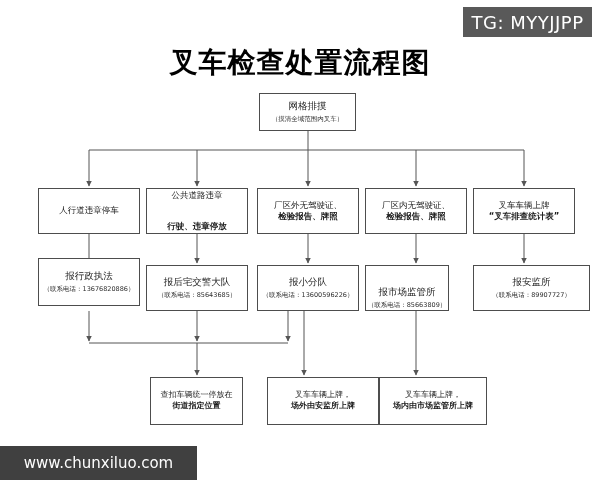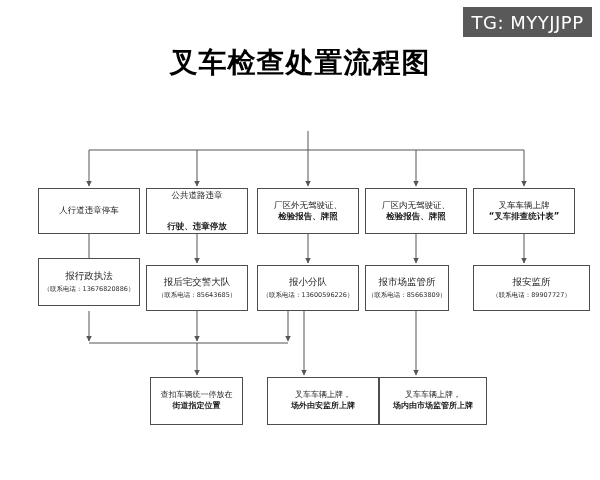--- a/index.html
+++ b/index.html
@@ -58,20 +58,24 @@
       <path d="M288 311 V341" marker-end="url(#arrow)"></path>
       <path d="M89 343 H288"></path>
 
       <path d="M197 343 V375" marker-end="url(#arrow)"></path>
 
       <path d="M304 311 V375" marker-end="url(#arrow)"></path>
       <path d="M416 311 V375" marker-end="url(#arrow)"></path>
     </g>
   </svg>
 
+  <div class="node big" style="left:259px;top:93px;width:97px;height:38px;">
+    <span class="l1">网格排摸</span>
+    <span class="sub">（摸清全域范围内叉车）</span>
+  </div>
 
   <div class="node" style="left:38px;top:188px;width:102px;height:46px;">
     <span class="l1">人行道违章停车</span>
   </div>
   <div class="node" style="left:146px;top:188px;width:102px;height:46px;gap:20px;">
     <span class="l1">公共道路违章</span>
     <span class="l2">行驶、违章停放</span>
   </div>
   <div class="node" style="left:257px;top:188px;width:102px;height:46px;">
     <span class="l1">厂区外无驾驶证、</span>
@@ -91,21 +95,21 @@
     <span class="sub">（联系电话：13676820886）</span>
   </div>
   <div class="node big" style="left:146px;top:265px;width:102px;height:46px;">
     <span class="l1">报后宅交警大队</span>
     <span class="sub">（联系电话：85643685）</span>
   </div>
   <div class="node big" style="left:257px;top:265px;width:102px;height:46px;">
     <span class="l1">报小分队</span>
     <span class="sub">（联系电话：13600596226）</span>
   </div>
-  <div class="node big" style="left:365px;top:265px;width:84px;height:46px;">
+  <div class="node big" style="left:365px;top:265px;width:84px;height:46px;justify-content:flex-end;">
     <span class="l1">报市场监管所</span>
     <span class="sub">（联系电话：85663809）</span>
   </div>
   <div class="node big" style="left:473px;top:265px;width:117px;height:46px;">
     <span class="l1">报安监所</span>
     <span class="sub">（联系电话：89907727）</span>
   </div>
 
   <div class="node row4" style="left:150px;top:377px;width:93px;height:48px;">
     <span class="l1">查扣车辆统一停放在</span>
@@ -113,14 +117,15 @@
   </div>
   <div class="node row4" style="left:267px;top:377px;width:112px;height:48px;">
     <span class="l1">叉车车辆上牌，</span>
     <span class="l2">场外由安监所上牌</span>
   </div>
   <div class="node row4" style="left:379px;top:377px;width:108px;height:48px;">
     <span class="l1">叉车车辆上牌，</span>
     <span class="l2">场内由市场监管所上牌</span>
   </div>
 
+  <div class="badge-site">www.chunxiluo.com</div>
 
 </div>
 
 </body></html>

